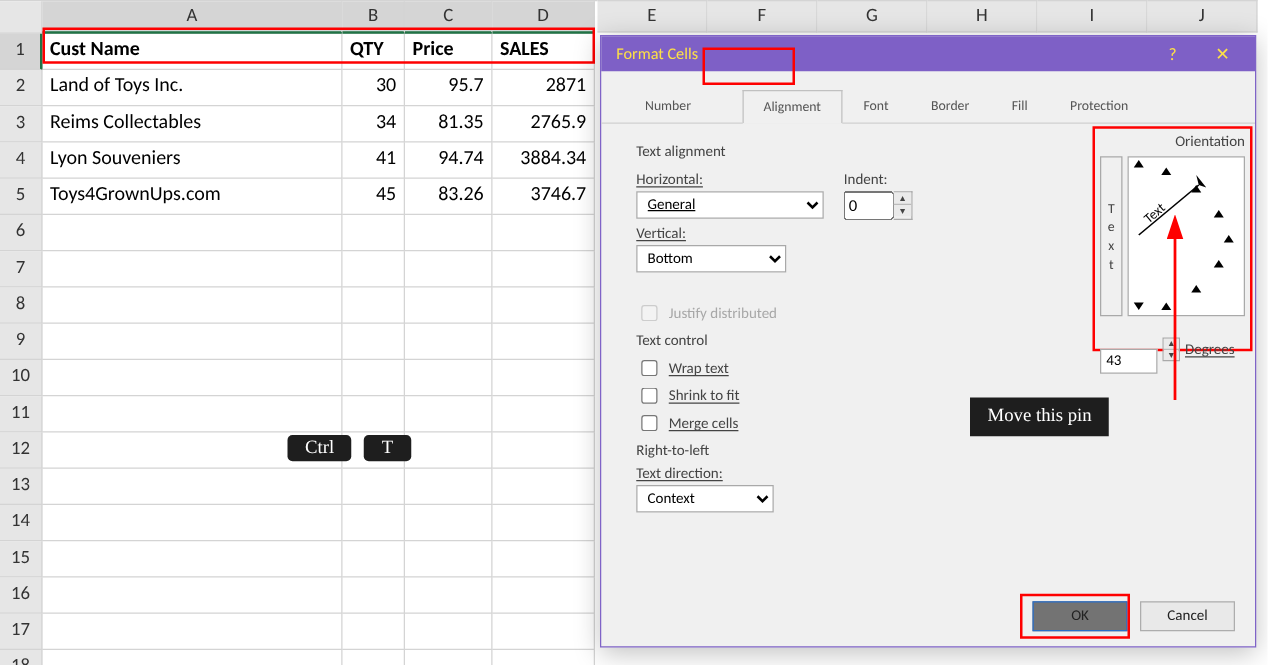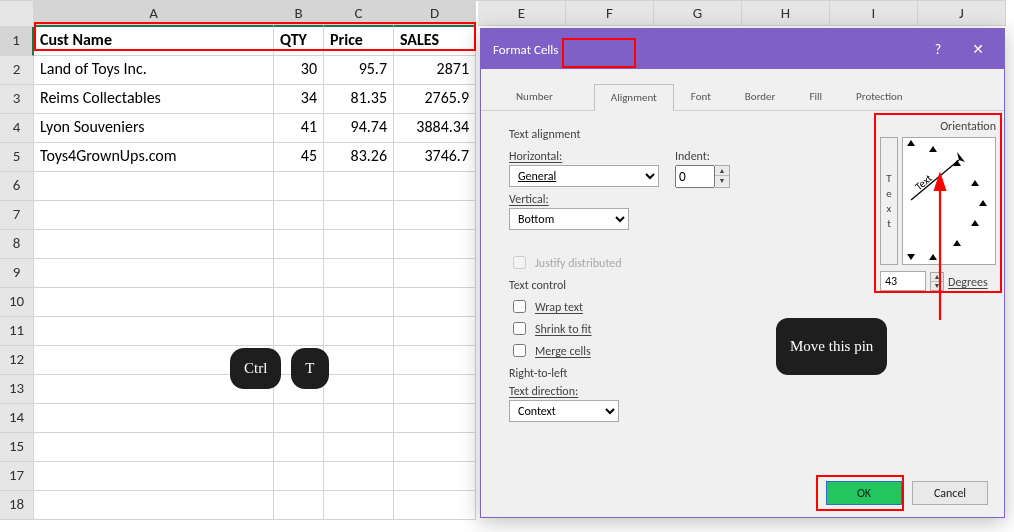--- a/index.html
+++ b/index.html
@@ -14,25 +14,25 @@
   .rownum { background:#e6e6e6; text-align:center; font-size:15px; color:#333; padding:4px 0; border-right:1px solid #d4d4d4; border-bottom:1px solid #d4d4d4; }
   .rownum.hl { background:#d5d5d5; border-right:2px solid #217346; }
   .cell { border-right:1px solid #d4d4d4; border-bottom:1px solid #d4d4d4; padding:3px 6px; font-size:16px; color:#000; height:29px; }
   .cell.num { text-align:right; }
   .hdrcell { font-weight:bold; }
 
   .sel-box { position:absolute; top:22px; left:34px; width:442px; height:29px; border:2px solid #fe0000; pointer-events:none; }
 
   
   .keys { position:absolute; top:348px; left:230px; display:flex; gap:10px; }
-  .keycap { background:#1e1e1e; color:#fff; font:15px "Segoe UI"; padding:12px 14px; border-radius:14px; }
+  .keycap { background:#1e1e1e; color:#fff; font:15px "Segoe UI"; padding:2px 14px; border-radius:4px; }
 
   
   .dlg { position:absolute; top:28px; left:480px; width:525px; height:490px; border:1px solid #7f63c7; box-shadow:0 4px 20px rgba(0,0,0,.25); background:#f0f0f0; }
-  .titlebar { background:#7e60c6; color:#ffffff; height:40px; display:flex; align-items:center; padding:0 6px 0 12px; font-size:13px; justify-content:space-between; }
+  .titlebar { background:#7e60c6; color:#fde047; height:28px; display:flex; align-items:center; padding:0 6px 0 12px; font-size:13px; justify-content:space-between; }
   .titlebar .btns { display:flex; }
   .titlebar .btns span { width:40px; text-align:center; cursor:default; font-size:14px; }
   .tabs { display:flex; padding:14px 18px 0 18px; border-bottom:1px solid #d0d0d0; gap:0; font-size:11px; }
   .tab { padding:6px 16px; color:#555; border:1px solid transparent; position:relative; }
   .tab.active { background:#f0f0f0; border:1px solid #c0c0c0; border-bottom:1px solid #f0f0f0; top:1px;margin-left:24px; }
   .tab-hl { position:absolute; top:38px; left:562px; width:74px; height:30px; border:2px solid #fe0000; pointer-events:none; }
 
   .pane { padding:10px 28px; font-size:12px; color:#444; position:relative; }
   .group-title { margin:6px 0 4px 0; }
   .label { display:block; margin:4px 0 2px 0; text-decoration:underline; text-decoration-color:#444; text-underline-offset:2px; }
@@ -50,32 +50,32 @@
   .cb-row { display:flex; align-items:center; gap:6px; margin:2px 0; }
   .cb-row input { width:13px; height:13px; }
   .disabled { color:#a8a8a8; }
 
   .orient-box { position:absolute; top:2px; right:2px; width:128px; height:180px; border:2px solid #fe0000; padding:4px; }
   .orient-title { font-size:12px; color:#444; margin-bottom:4px;text-align:right; }
   .orient-inner { display:flex; gap:4px; height:128px; }
   .vert-text { width:24px; border:1px solid #a9a9a9; display:flex; flex-direction:column; align-items:center; justify-content:center; gap:2px; font-size:11px; }
   .dial { flex:1; border:1px solid #a9a9a9; position:relative; background:#fff; }
   .deg-row { display:flex; align-items:center; gap:4px; margin-top:6px; }
-  .deg-row input { width:46px; height:20px; border:1px solid #a9a9a9; font-size:12px; padding:0 4px; }
+  .deg-row input { width:46px; height:20px; border:1px solid #a9a9a9; font-size:12px; padding:0 4px;margin-top:20px; }
   .deg-row .arrows { display:flex; flex-direction:column; border:1px solid #a9a9a9; }
   .deg-row .arrows span { font-size:7px; line-height:8px; width:12px; text-align:center; background:#eaeaea; border-bottom:1px solid #bbb; }
   .deg-row .arrows span:last-child{border-bottom:none;}
 
   .dlg-btns { position:absolute; bottom:12px; right:16px; display:flex; gap:10px; }
   .btn { width:76px; height:24px; background:#e9e9e9; border:1px solid #adadad; font-size:12px; color:#222; display:flex; align-items:center; justify-content:center; }
-  .btn.ok { border:1px solid #2a6fc9; background:#22c55e; }
+  .btn.ok { border:1px solid #2a6fc9; background:#737373; }
   .ok-hl { position:absolute; bottom:6px; right:100px; width:88px; height:36px; border:2px solid #fe0000; pointer-events:none; }
 
   
-  .pin-label { position:absolute; top:318px; left:776px; background:#1e1e1e; color:#fff; font:15px "Segoe UI"; padding:20px 14px; border-radius:12px; }
+  .pin-label { position:absolute; top:318px; left:776px; background:#1e1e1e; color:#fff; font:15px "Segoe UI"; padding:7px 14px; border-radius:0; }
 </style>
 </head>
 <body>
 
 <div class="sheet">
   <div class="colheads">
     <div></div>
     <div class="colA-hl">A</div>
     <div class="colB-hl">B</div>
     <div class="colC-hl">C</div>
@@ -175,20 +175,27 @@
       </div>
       <div class="row">
         <div class="rownum">14</div>
         <div class="cell"></div>
         <div class="cell"></div>
         <div class="cell"></div>
         <div class="cell"></div>
       </div>
       <div class="row">
         <div class="rownum">15</div>
+        <div class="cell"></div>
+        <div class="cell"></div>
+        <div class="cell"></div>
+        <div class="cell"></div>
+      </div>
+      <div class="row">
+        <div class="rownum">16</div>
         <div class="cell"></div>
         <div class="cell"></div>
         <div class="cell"></div>
         <div class="cell"></div>
       </div>
       <div class="row">
         <div class="rownum">17</div>
         <div class="cell"></div>
         <div class="cell"></div>
         <div class="cell"></div>

